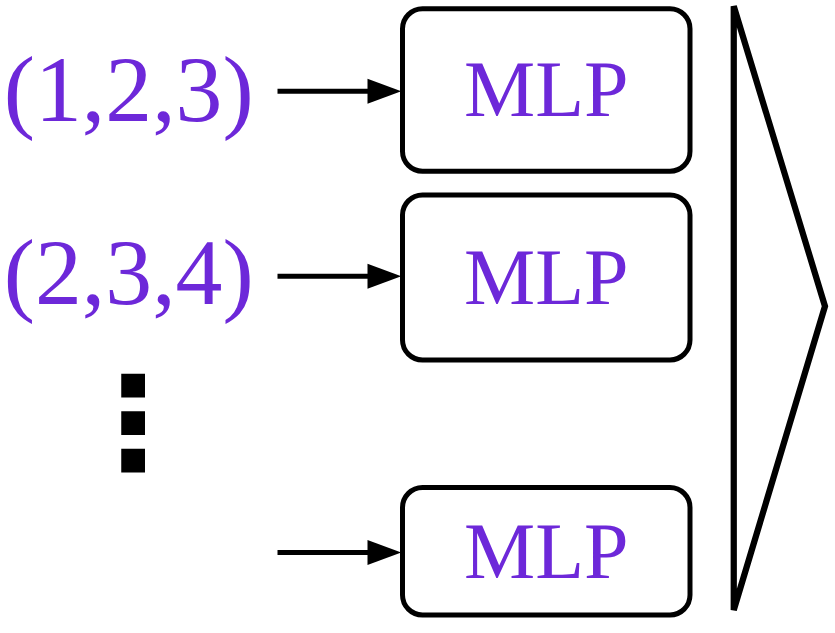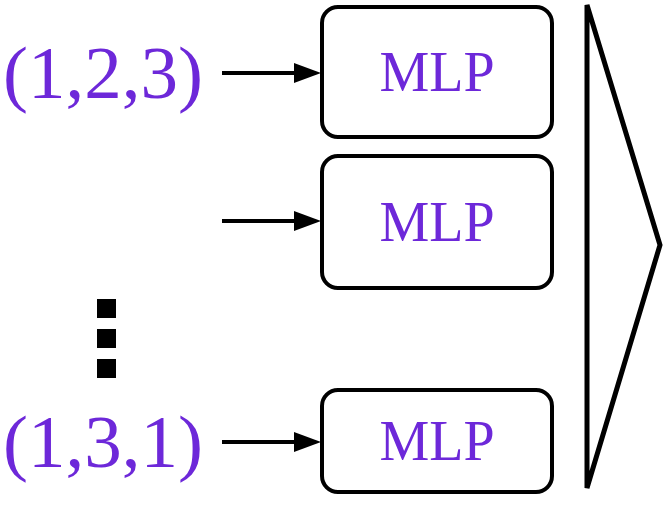--- a/index.html
+++ b/index.html
@@ -35,21 +35,21 @@
     position: absolute;
     box-sizing: border-box;
     border: 4px solid #000000;
     border-radius: 18px;
     background: #ffffff;
     display: flex;
     align-items: center;
     justify-content: center;
   }
   .mlp-box span {
-    font-size: 56px;
+    font-size: 64px;
     line-height: 1;
   }
   .dots {
     position: absolute;
     left: 97px;
     top: 299px;
     display: flex;
     flex-direction: column;
     gap: 11px;
   }
@@ -72,21 +72,21 @@
     </g>
     <g stroke="none" fill="#000000">
       <polygon points="294,63 294,83 321,73"></polygon>
       <polygon points="294,211 294,231 321,221"></polygon>
       <polygon points="294,432 294,452 321,442"></polygon>
     </g>
     <polygon points="587,5 660,245 587,488" fill="none" stroke-width="5" stroke-linejoin="miter" stroke="#000000"></polygon>
   </svg>
 
   <div class="tuple" style="top:72px">(1,2,3)</div>
-  <div class="tuple" style="top:441px">(1,3,1)</div>
+  <div class="tuple" style="top:219px">(2,3,4)</div>
 
   <div class="dots">
     <span class="dot"></span>
     <span class="dot"></span>
     <span class="dot"></span>
   </div>
 
   <div class="mlp-box" style="left:320px; top:5px; width:234px; height:134px">
     <span>MLP</span>
   </div>

